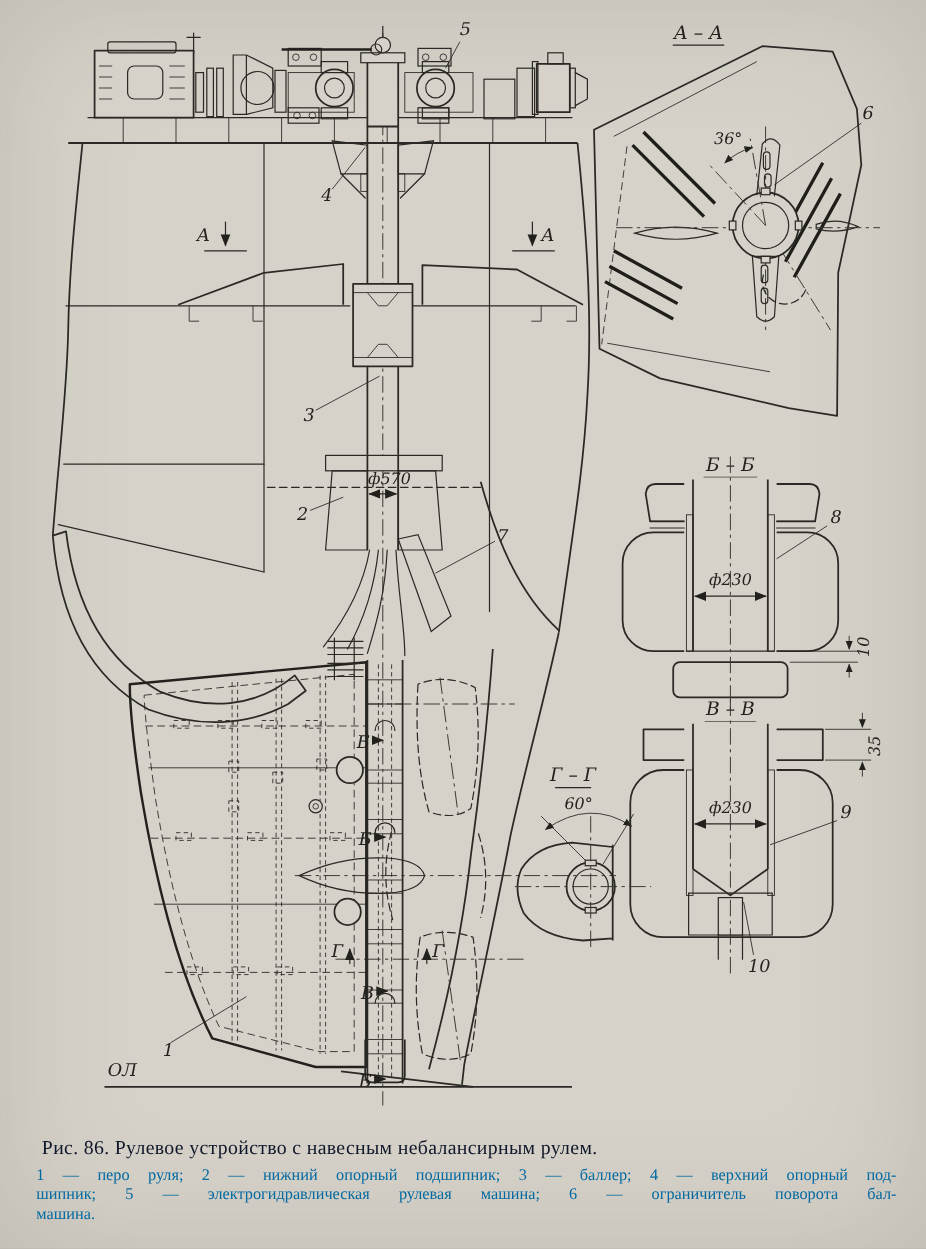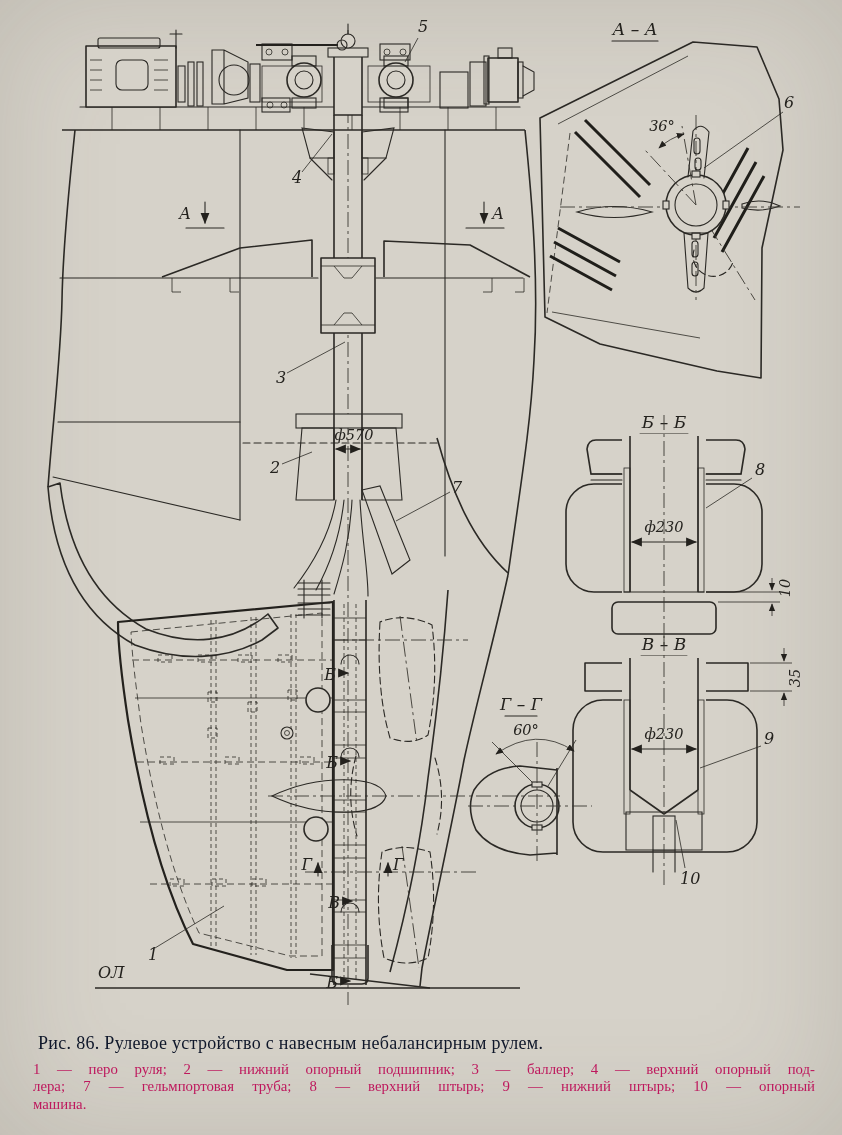--- a/index.html
+++ b/index.html
@@ -16,21 +16,21 @@
   .dash2{stroke-dasharray:4 3;}
   .cl{stroke:#3a3831;stroke-width:.9;fill:none;stroke-dasharray:15 4 3 4;}
   .wh{fill:#d6d2c9;}
   text{fill:#24221e;}
   .lbl{font:italic 16px "DejaVu Serif",serif;}
   .ttl{font:italic 17px "DejaVu Serif",serif;}
   .dim{font:italic 14.5px "DejaVu Serif",serif;}
   .cap{position:absolute;left:38px;top:1033px;width:780px;
        font:18px "Liberation Serif",serif;color:#0f172a;letter-spacing:.3px;}
   .leg{position:absolute;left:33px;top:1061px;width:782px;
-       font:14.8px "Liberation Serif",serif;color:#be185d;line-height:1.17;}
+       font:14.8px "Liberation Serif",serif;color:#0369a1;line-height:1.17;}
   .leg .jl{text-align:justify;text-align-last:justify;}
 </style>
 </head>
 <body>
 
 <div id="page">
 <svg width="842" height="1135" viewBox="0 0 842 1135">
 <defs>
   <pattern id="h1" width="7" height="7" patternUnits="userSpaceOnUse" patternTransform="rotate(-45)">
     <line x1="3" y1="0" x2="3" y2="7" stroke="#35332d" stroke-width="1.7"></line>
@@ -394,16 +394,16 @@
     <rect x="532" y="782" width="10" height="5" class="wh"></rect>
     <rect x="532" y="825" width="10" height="5" class="wh"></rect>
   </g>
   <path class="cl" d="M468,806 H592 M537,742 V862"></path>
 </g>
 </svg>
 
 <div class="cap">Рис. 86. Рулевое устройство с навесным небалансирным рулем.</div>
 <div class="leg">
   <div class="jl">1 — перо руля; 2 — нижний опорный подшипник; 3 — баллер; 4 — верхний опорный под-</div>
-  <div class="jl">лера; 7 — гельмпортовая труба; 8 — верхний штырь; 9 — нижний штырь; 10 — опорный</div>
+  <div class="jl">шипник; 5 — электрогидравлическая рулевая машина; 6 — ограничитель поворота бал-</div>
   <div>машина.</div>
 </div>
 </div>
 
 </body></html>

